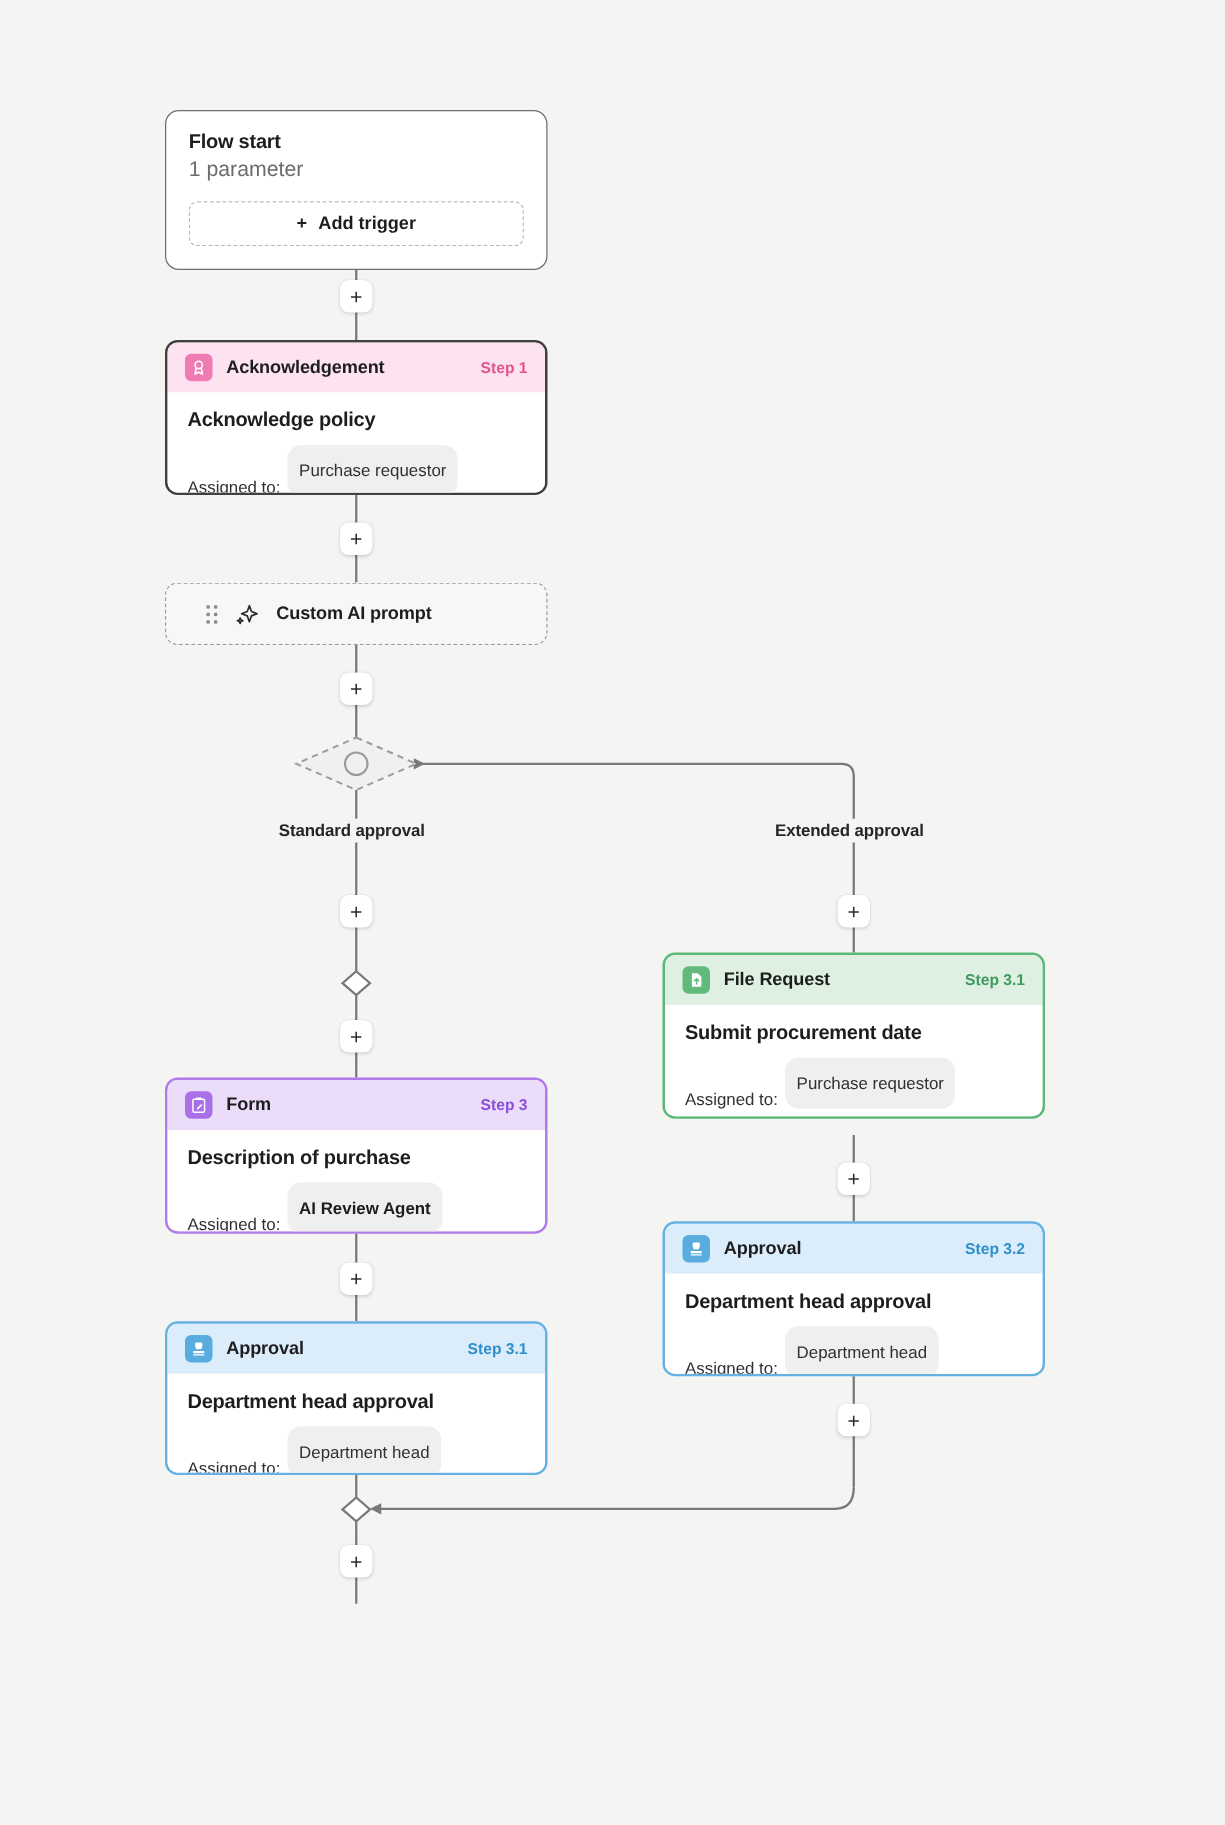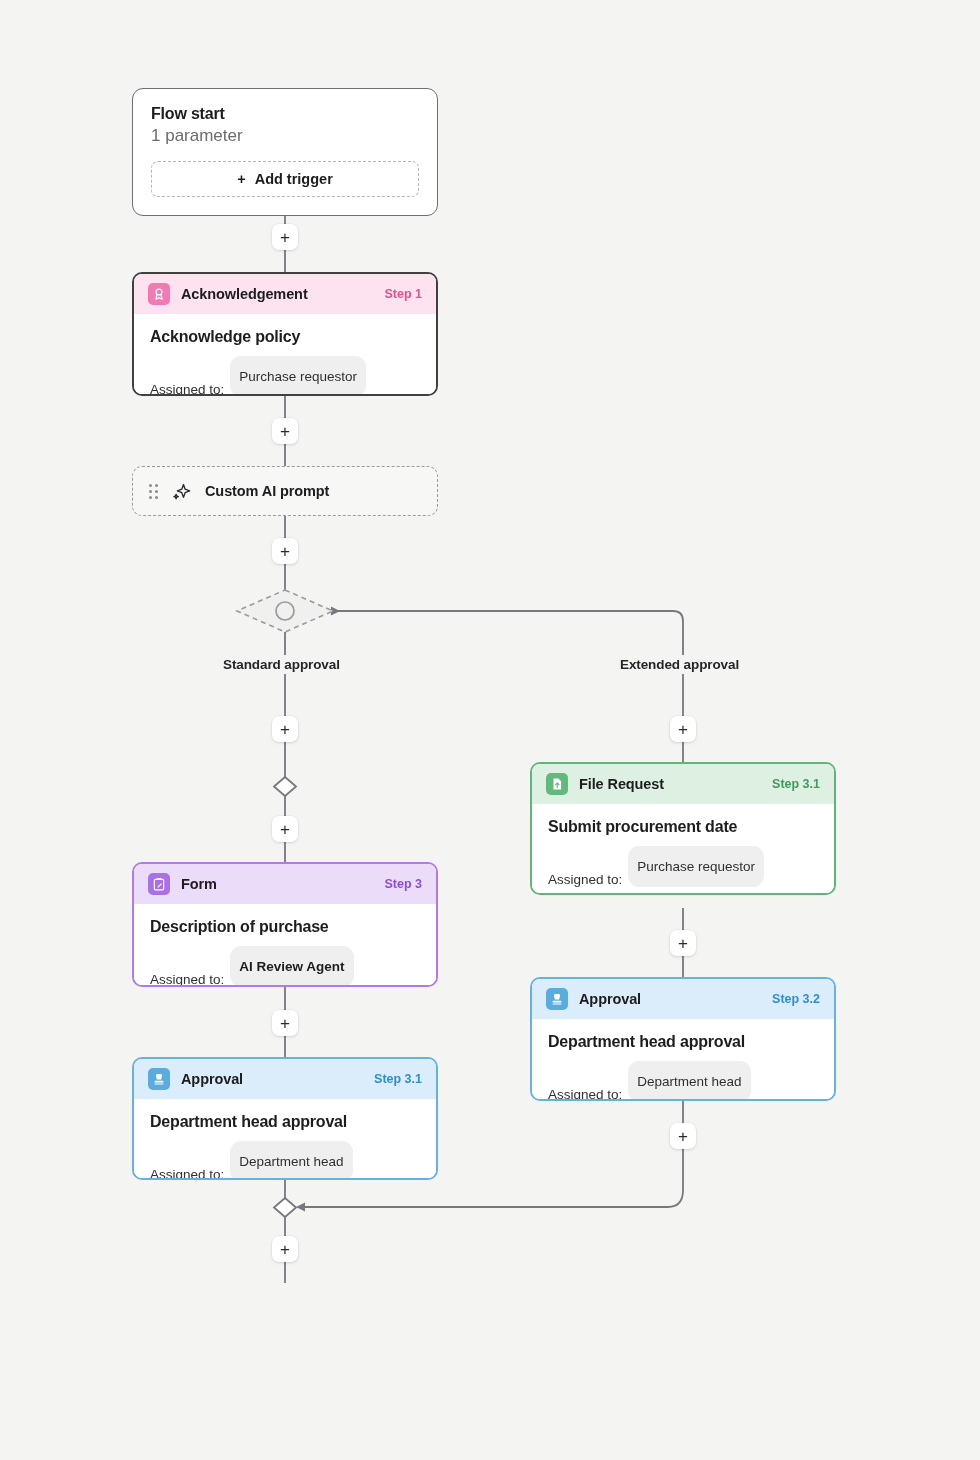--- a/index.html
+++ b/index.html
@@ -124,21 +124,21 @@
   }
 
   
   .ai-node {
     position: absolute;
     border: 1.6px dashed #9a9a9f;
     border-radius: 10px;
     background: #f7f7f5;
     display: flex;
     align-items: center;
-    padding: 0 16px;
+    padding: 0 32px;
     gap: 14px;
   }
   .ai-node .ai-label {
     font-size: 14.5px;
     font-weight: bold;
     color: #1d1d1f;
     letter-spacing: -0.1px;
   }
   .grip {
     display: grid;

